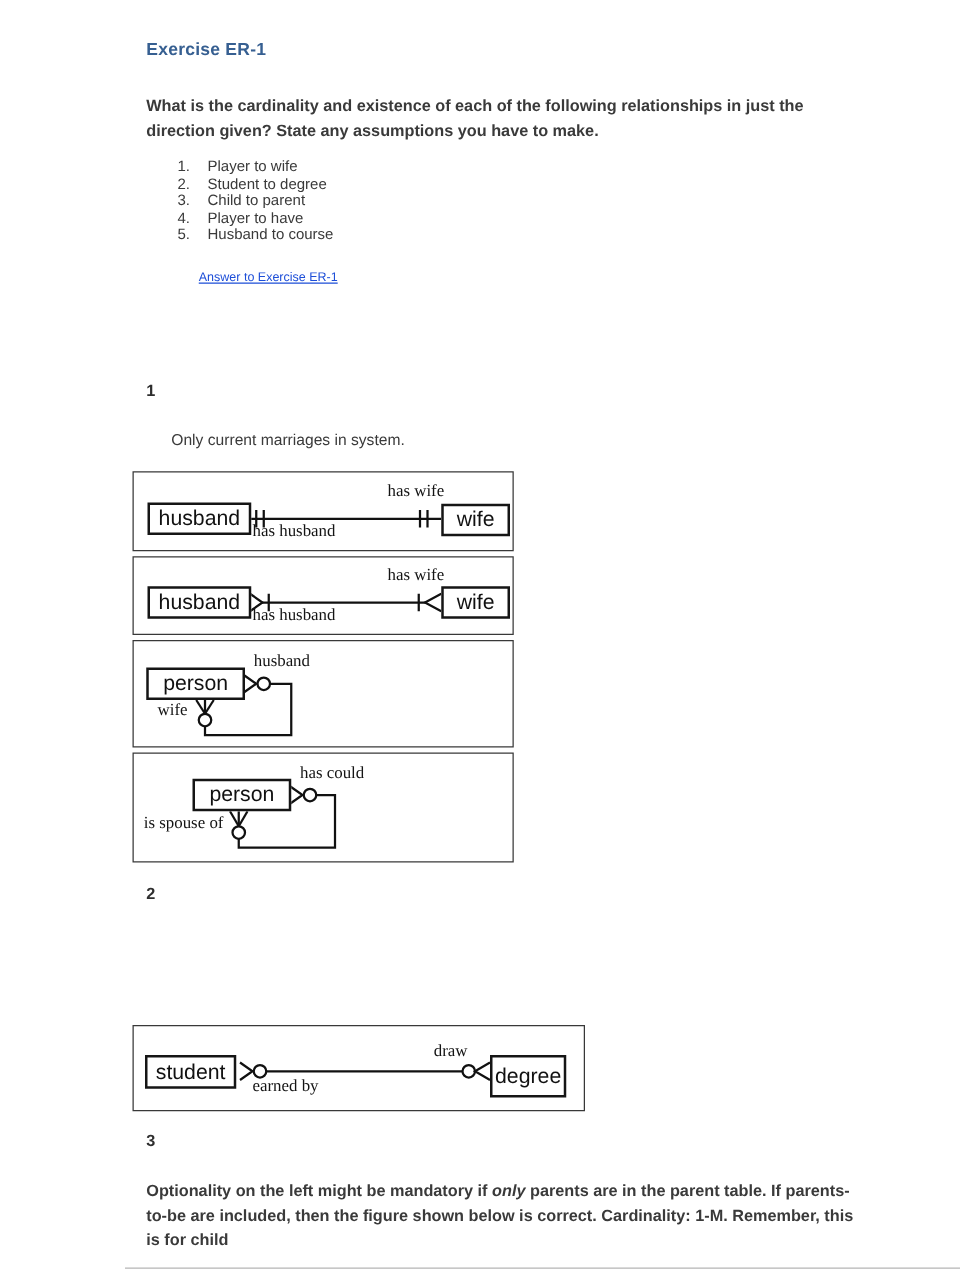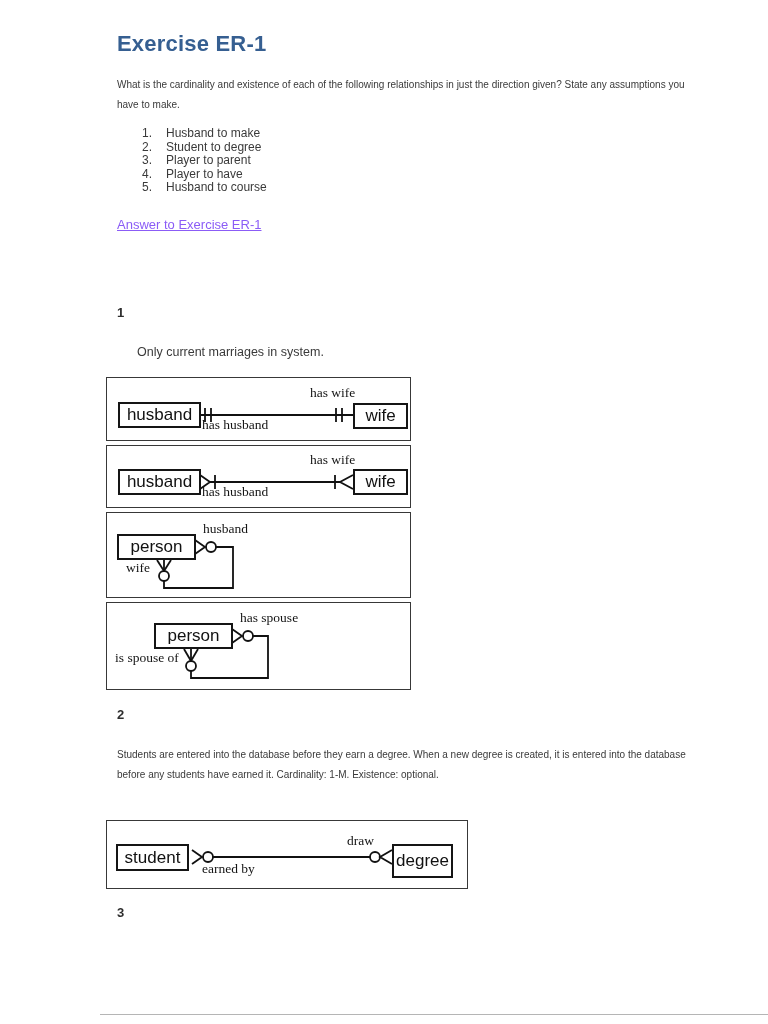--- a/index.html
+++ b/index.html
@@ -2,26 +2,26 @@
 <html><head>
 <meta charset="utf-8">
 <style>
   * { margin:0; padding:0; box-sizing:border-box; }
   html,body { background:#ffffff; }
   .page {
     position:relative; width:768px; height:1024px; background:#ffffff;
     font-family:"Liberation Sans", sans-serif; color:#3a3a3a; overflow:hidden;
   }
   .abs { position:absolute; }
-  .title { font-size:22px; font-weight:bold; color:#365f91; letter-spacing:.2px; }
-  .para { font-size:10px; line-height:19.5px; width:575px; }
+  .title { font-size:14px; font-weight:bold; color:#365f91; letter-spacing:.2px; }
+  .para { font-size:13px; line-height:19.5px; width:575px;font-weight:bold; }
   .list { font-size:12px; line-height:13.6px; }
   .list-row { display:flex; }
   .list-num { width:24px; }
-  .link { font-size:13px; color:#8b5cf6; text-decoration:underline; cursor:pointer; }
+  .link { font-size:10px; color:#1d4ed8; text-decoration:underline; cursor:pointer;margin-left:42px; }
   .secnum { font-size:13px; font-weight:bold; color:#2e2e2e; }
   .caption { font-size:12.5px;margin-left:20px; }
   .cell {
     position:relative; border:1px solid #383838; background:#ffffff;
     width:305px; margin-bottom:4px;
   }
   .entity {
     position:absolute; border:2px solid #151515; background:#fff;
     display:flex; align-items:center; justify-content:center;
     font-size:17px; color:#111; font-family:"Liberation Sans", sans-serif;
@@ -39,29 +39,29 @@
 
 <div class="page">
 
   <div class="abs title" style="left:117px; top:31px;">Exercise ER-1</div>
 
   <div class="abs para" style="left:117px; top:75px;">What is the cardinality and existence of each of the following relationships in just the direction given? State any assumptions you have to make.</div>
 
   <div class="abs list" style="left:142px; top:127px;">
     <div class="list-row">
       <span class="list-num">1.</span>
-      <span>Husband to make</span>
+      <span>Player to wife</span>
     </div>
     <div class="list-row">
       <span class="list-num">2.</span>
       <span>Student to degree</span>
     </div>
     <div class="list-row">
       <span class="list-num">3.</span>
-      <span>Player to parent</span>
+      <span>Child to parent</span>
     </div>
     <div class="list-row">
       <span class="list-num">4.</span>
       <span>Player to have</span>
     </div>
     <div class="list-row">
       <span class="list-num">5.</span>
       <span>Husband to course</span>
     </div>
   </div>
@@ -138,28 +138,27 @@
         <circle cx="141" cy="33" r="5" stroke-width="1.8"></circle>
         <polyline points="146,33 161,33 161,75 84,75 84,68" stroke-width="1.8"></polyline>
         <circle cx="84" cy="63" r="5" stroke-width="1.8"></circle>
         <g>
           <line x1="84" y1="58" x2="84" y2="46" stroke-width="1.8"></line>
           <line x1="84" y1="58" x2="77" y2="46" stroke-width="1.8"></line>
           <line x1="84" y1="58" x2="91" y2="46" stroke-width="1.8"></line>
         </g>
       </svg>
       <div class="entity" style="left:47px; top:20px; width:79px; height:26px;">person</div>
-      <div class="rlabel" style="left:133px; top:7px;">has spouse</div>
+      <div class="rlabel" style="left:133px; top:7px;">has could</div>
       <div class="rlabel" style="left:8px; top:47px;">is spouse of</div>
     </div>
   </div>
 
   <div class="abs secnum" style="left:117px; top:707px;">2</div>
 
-  <div class="abs para" style="left:117px; top:745px;">Students are entered into the database before they earn a degree. When a new degree is created, it is entered into the database before any students have earned it. Cardinality: 1-M. Existence: optional.</div>
 
   <div class="abs cell" style="left:106px; top:820px; width:362px; height:69px;">
     <svg class="figsvg" width="360" height="67">
       <g>
         <polyline points="85,29 95,36 85,43" stroke-width="1.8"></polyline>
       </g>
       <circle cx="101" cy="36" r="5" stroke-width="1.8"></circle>
       <line x1="106" y1="36" x2="263" y2="36" stroke-width="1.8"></line>
       <circle cx="268" cy="36" r="5" stroke-width="1.8"></circle>
       <g>
@@ -167,16 +166,19 @@
       </g>
     </svg>
     <div class="entity" style="left:9px; top:23px; width:73px; height:27px;">student</div>
     <div class="entity" style="left:285px; top:23px; width:61px; height:34px;">degree</div>
     <div class="rlabel" style="left:240px; top:12px;">draw</div>
     <div class="rlabel" style="left:95px; top:40px;">earned by</div>
   </div>
 
   <div class="abs secnum" style="left:117px; top:905px;">3</div>
 
+  <div class="abs para" style="left:117px; top:943px;">
+    <span>Optionality on the left might be mandatory if </span><i>only</i><span> parents are in the parent table. If parents-to-be are included, then the figure shown below is correct. Cardinality: 1-M. Remember, this is for child</span>
+  </div>
 
   <div class="abs bottom-edge" style="left:100px; top:1014px; width:668px; height:0;"></div>
 
 </div>
 
 </body></html>

